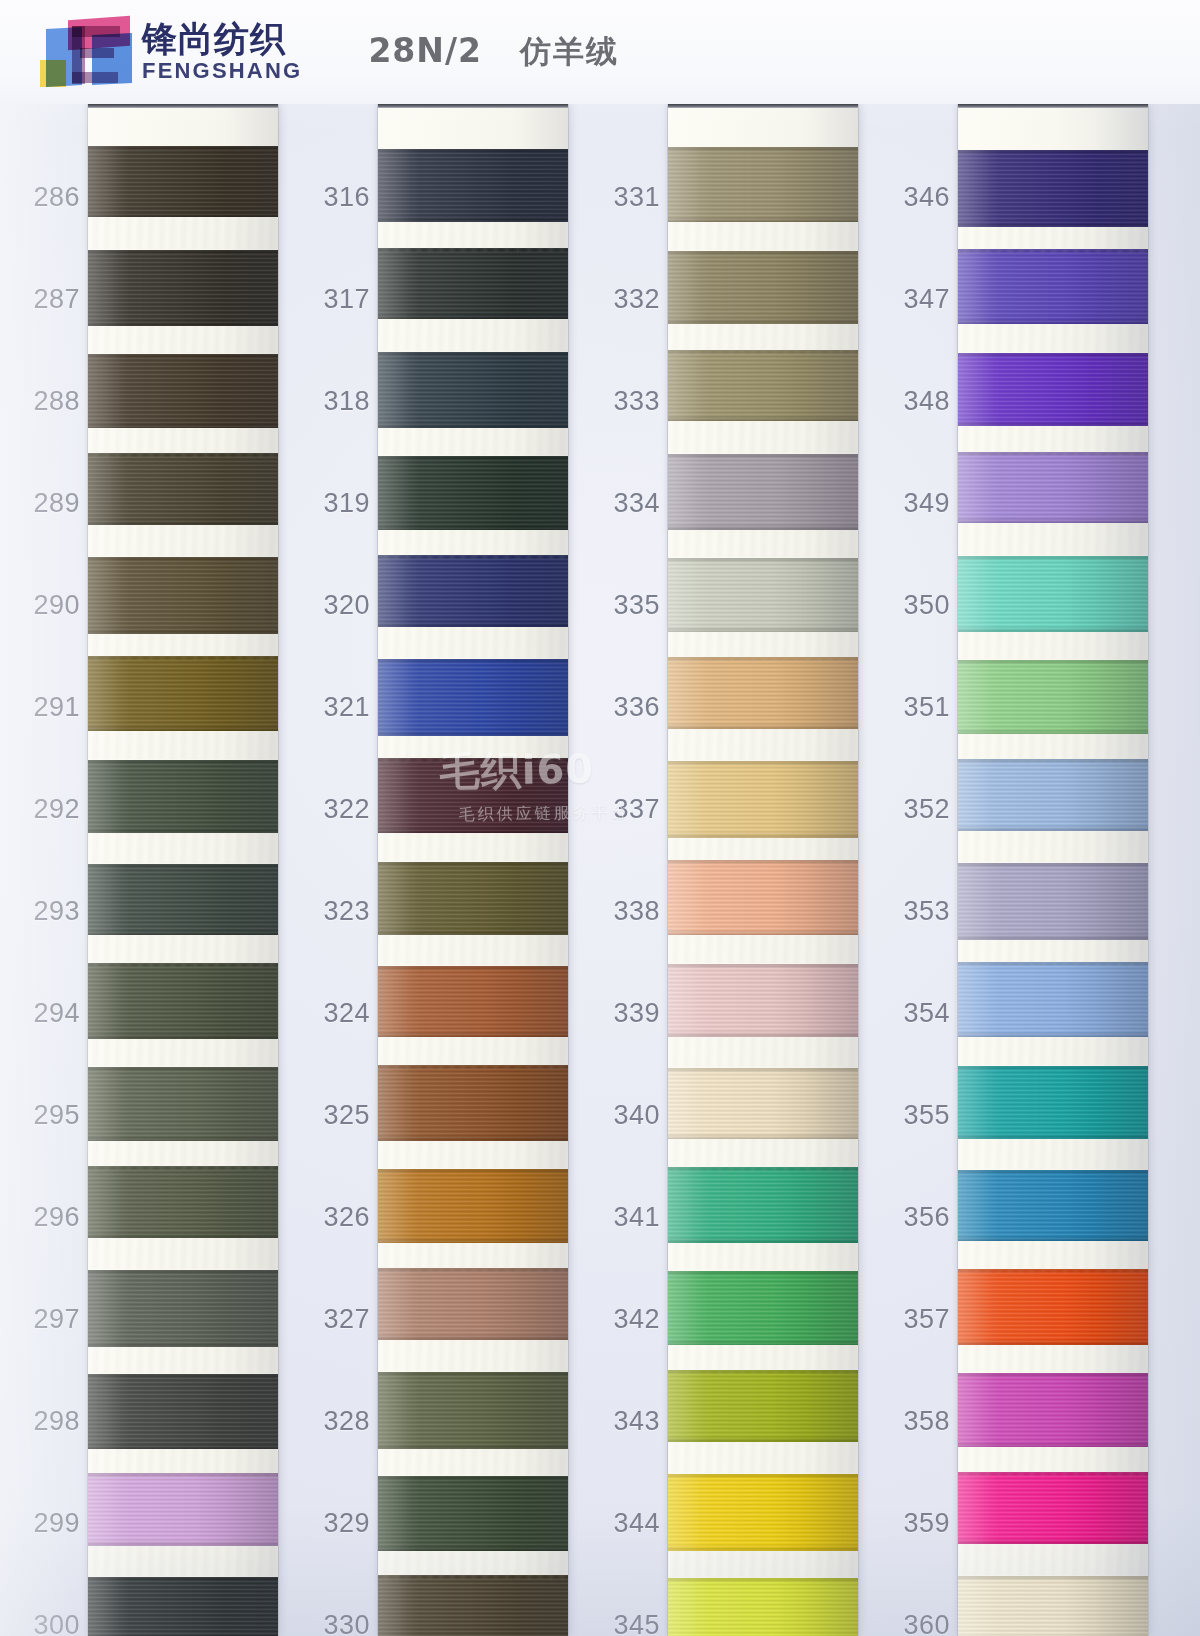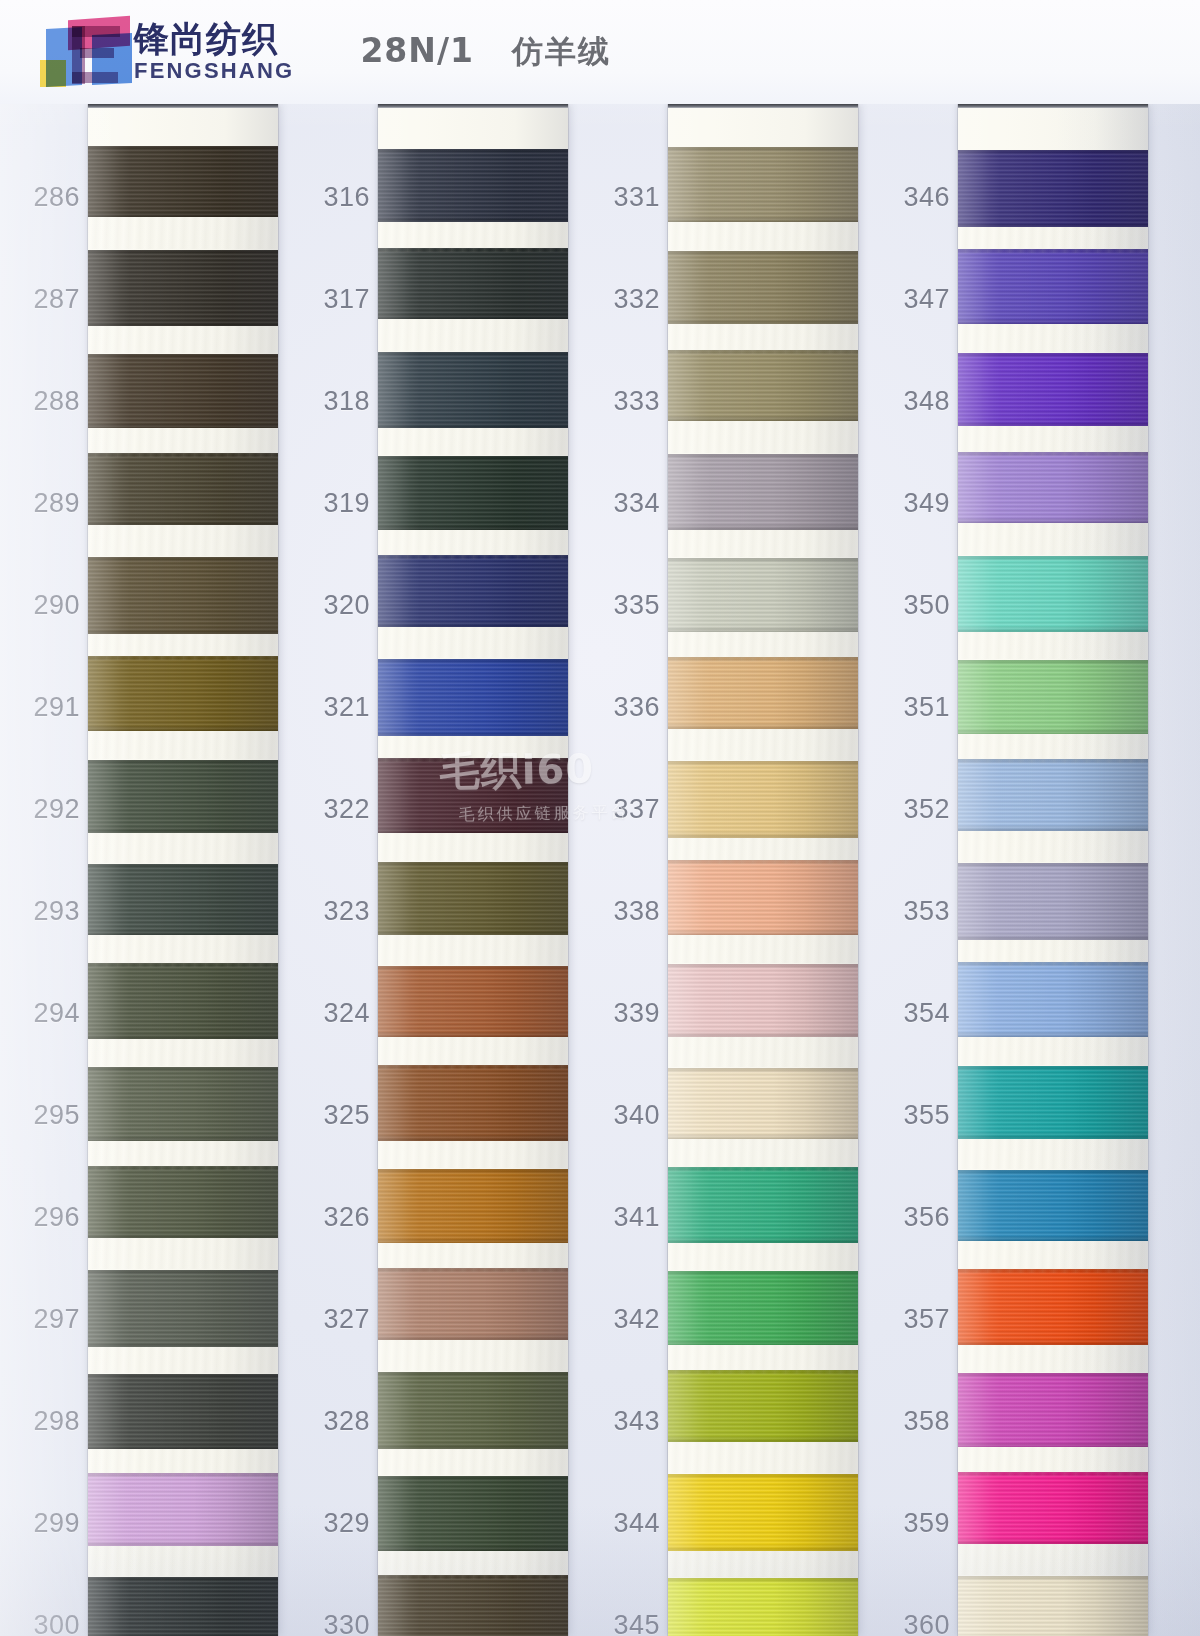--- a/index.html
+++ b/index.html
@@ -60,21 +60,21 @@
                     background: rgba(48,116,216,0.78); transform: skewY(-3deg); }
   .sq.ebar-top    { left: 32px; top: 10px; width: 48px; height: 11px;
                     background: rgba(120,40,110,0.55); }
   .sq.ebar-mid    { left: 40px; top: 32px; width: 34px; height: 10px;
                     background: rgba(110,46,112,0.60); }
   .sq.ebar-stem   { left: 32px; top: 10px; width: 13px; height: 58px;
                     background: rgba(118,44,112,0.55); }
   .sq.ebar-bot    { left: 32px; top: 56px; width: 46px; height: 11px;
                     background: rgba(110,46,112,0.55); }
 
-  #brand-text { margin-left: 2px; flex: none; }
+  #brand-text { margin-left: 10px; flex: none; }
   #brand-cn {
     font-family: "DejaVu Sans", sans-serif;
     font-size: 35px; font-weight: bold;
     color: #2a2f66; letter-spacing: 1px; line-height: 1.06;
   }
   #brand-en {
     font-family: "Liberation Sans", sans-serif;
     font-size: 22px; font-weight: bold;
     color: #3b4075; letter-spacing: 2.2px; line-height: 1.1;
     margin-top: 1px;
@@ -248,21 +248,21 @@
       <div class="sq ebar-mid"></div>
       <div class="sq ebar-bot"></div>
     </div>
 
     <div id="brand-text">
       <div id="brand-cn">锋尚纺织</div>
       <div id="brand-en">FENGSHANG</div>
     </div>
 
     <div id="spec">
-      <span id="spec-count">28N/1</span>
+      <span id="spec-count">28N/2</span>
       <span id="spec-type">仿羊绒</span>
     </div>
   </div>
 
   <div id="columns-root">
       <div class="col" style="left: 0px;">
         <div class="code" style="left: 20px; top: 78px;">286</div>
         <div class="code" style="left: 20px; top: 180px;">287</div>
         <div class="code" style="left: 20px; top: 282px;">288</div>
         <div class="code" style="left: 20px; top: 384px;">289</div>

